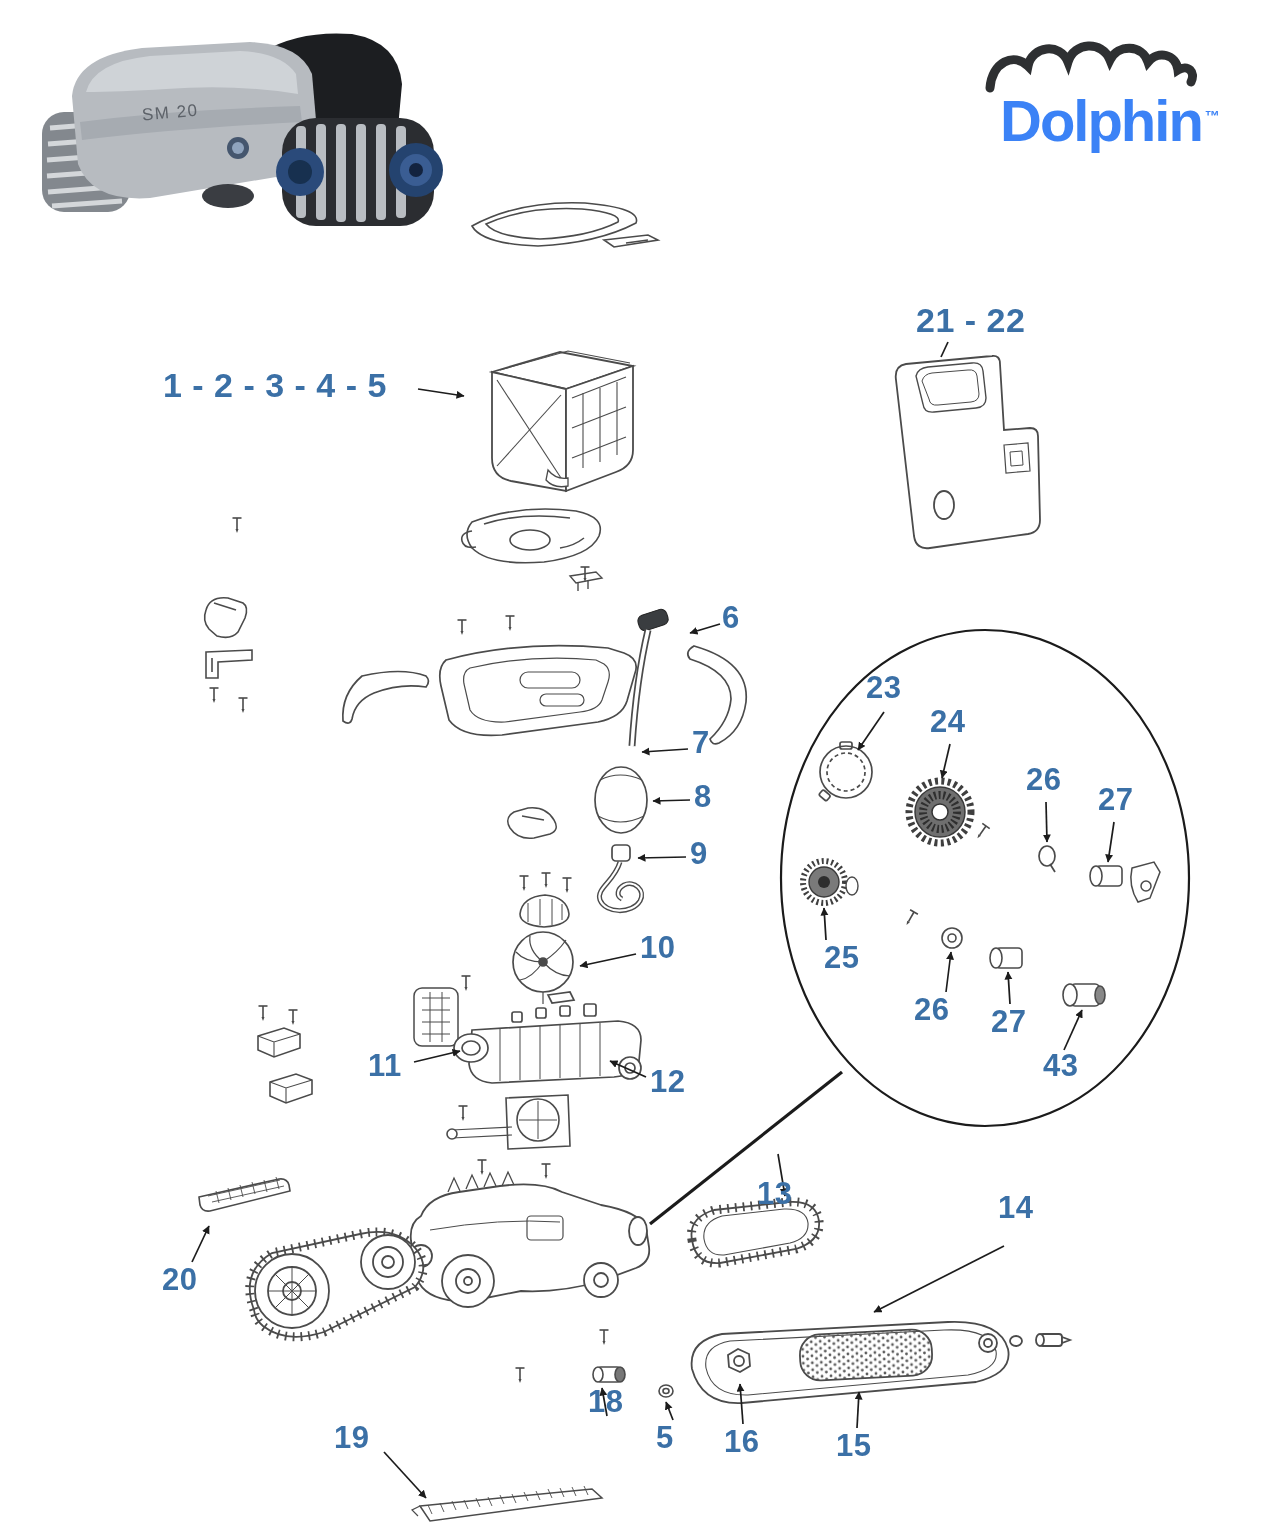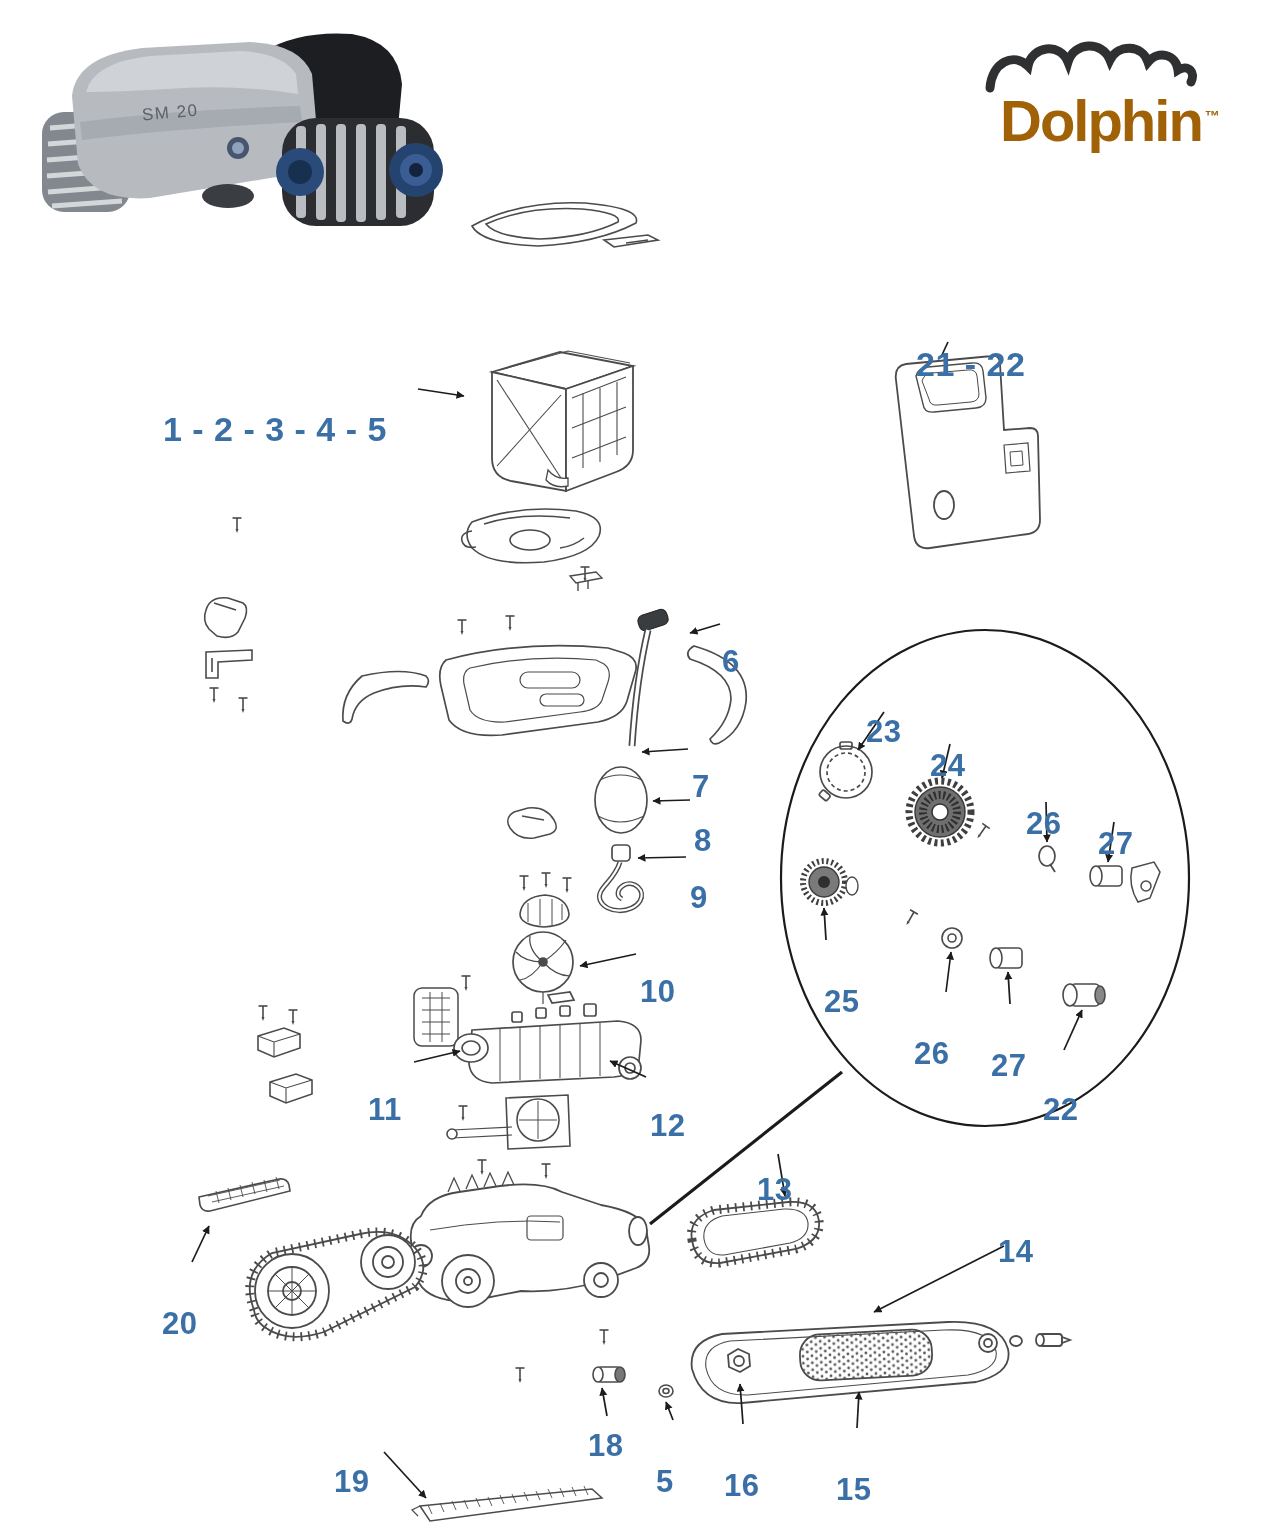--- a/index.html
+++ b/index.html
@@ -3,29 +3,29 @@
 <meta charset="utf-8">
 <title>Dolphin SM 20 — Parts Diagram</title>
 <style>
   * { margin:0; padding:0; box-sizing:border-box; }
   html,body { background:#fff; }
   body { font-family:"Liberation Sans", sans-serif; }
   .stage { position:relative; width:1268px; height:1539px; background:#ffffff; overflow:hidden; }
   .diagram-svg { position:absolute; left:0; top:0; }
   .callout {
     position:absolute; color:#3b70a6; font-weight:bold; font-size:31px;
-    white-space:nowrap; line-height:1; letter-spacing:0.5px;margin-top:44px;
+    white-space:nowrap; line-height:1; letter-spacing:0.5px;
   }
   .callout.big { font-size:34px; }
   .model-label {
     position:absolute; left:142px; top:103px; color:#5d6269; font-size:17px;
     letter-spacing:1.5px; transform:rotate(-5deg);
   }
   .logo {
-    position:absolute; left:1000px; top:92px; color:#a16207; font-size:58px;
+    position:absolute; left:1000px; top:92px; color:#3b82f6; font-size:58px;
     font-weight:800; letter-spacing:-2px; line-height:1;
   }
   .logo .tm { font-size:15px; vertical-align:super; font-weight:700; margin-left:3px; letter-spacing:0; }
 </style>
 </head>
 <body>
 
 <div class="stage">
 
 <svg class="diagram-svg" width="1268" height="1539" viewBox="0 0 1268 1539">
@@ -388,30 +388,30 @@
 
 <div class="callout big" style="left:163px;top:368px">1 - 2 - 3 - 4 - 5</div>
 <div class="callout big" style="left:916px;top:303px">21 - 22</div>
 <div class="callout" style="left:722px;top:602px">6</div>
 <div class="callout" style="left:692px;top:727px">7</div>
 <div class="callout" style="left:694px;top:781px">8</div>
 <div class="callout" style="left:690px;top:838px">9</div>
 <div class="callout" style="left:640px;top:932px">10</div>
 <div class="callout" style="left:368px;top:1050px">11</div>
 <div class="callout" style="left:650px;top:1066px">12</div>
-<div class="callout" style="left:757px;top:1130px">13</div>
+<div class="callout" style="left:757px;top:1178px">13</div>
 <div class="callout" style="left:998px;top:1192px">14</div>
 <div class="callout" style="left:836px;top:1430px">15</div>
 <div class="callout" style="left:724px;top:1426px">16</div>
 <div class="callout" style="left:656px;top:1422px">5</div>
 <div class="callout" style="left:588px;top:1386px">18</div>
 <div class="callout" style="left:334px;top:1422px">19</div>
 <div class="callout" style="left:162px;top:1264px">20</div>
 <div class="callout" style="left:866px;top:672px">23</div>
 <div class="callout" style="left:930px;top:706px">24</div>
 <div class="callout" style="left:824px;top:942px">25</div>
 <div class="callout" style="left:1026px;top:764px">26</div>
 <div class="callout" style="left:1098px;top:784px">27</div>
 <div class="callout" style="left:914px;top:994px">26</div>
 <div class="callout" style="left:991px;top:1006px">27</div>
-<div class="callout" style="left:1043px;top:1050px">22</div>
+<div class="callout" style="left:1043px;top:1050px">43</div>
 
 </div>
 
 </body></html>

